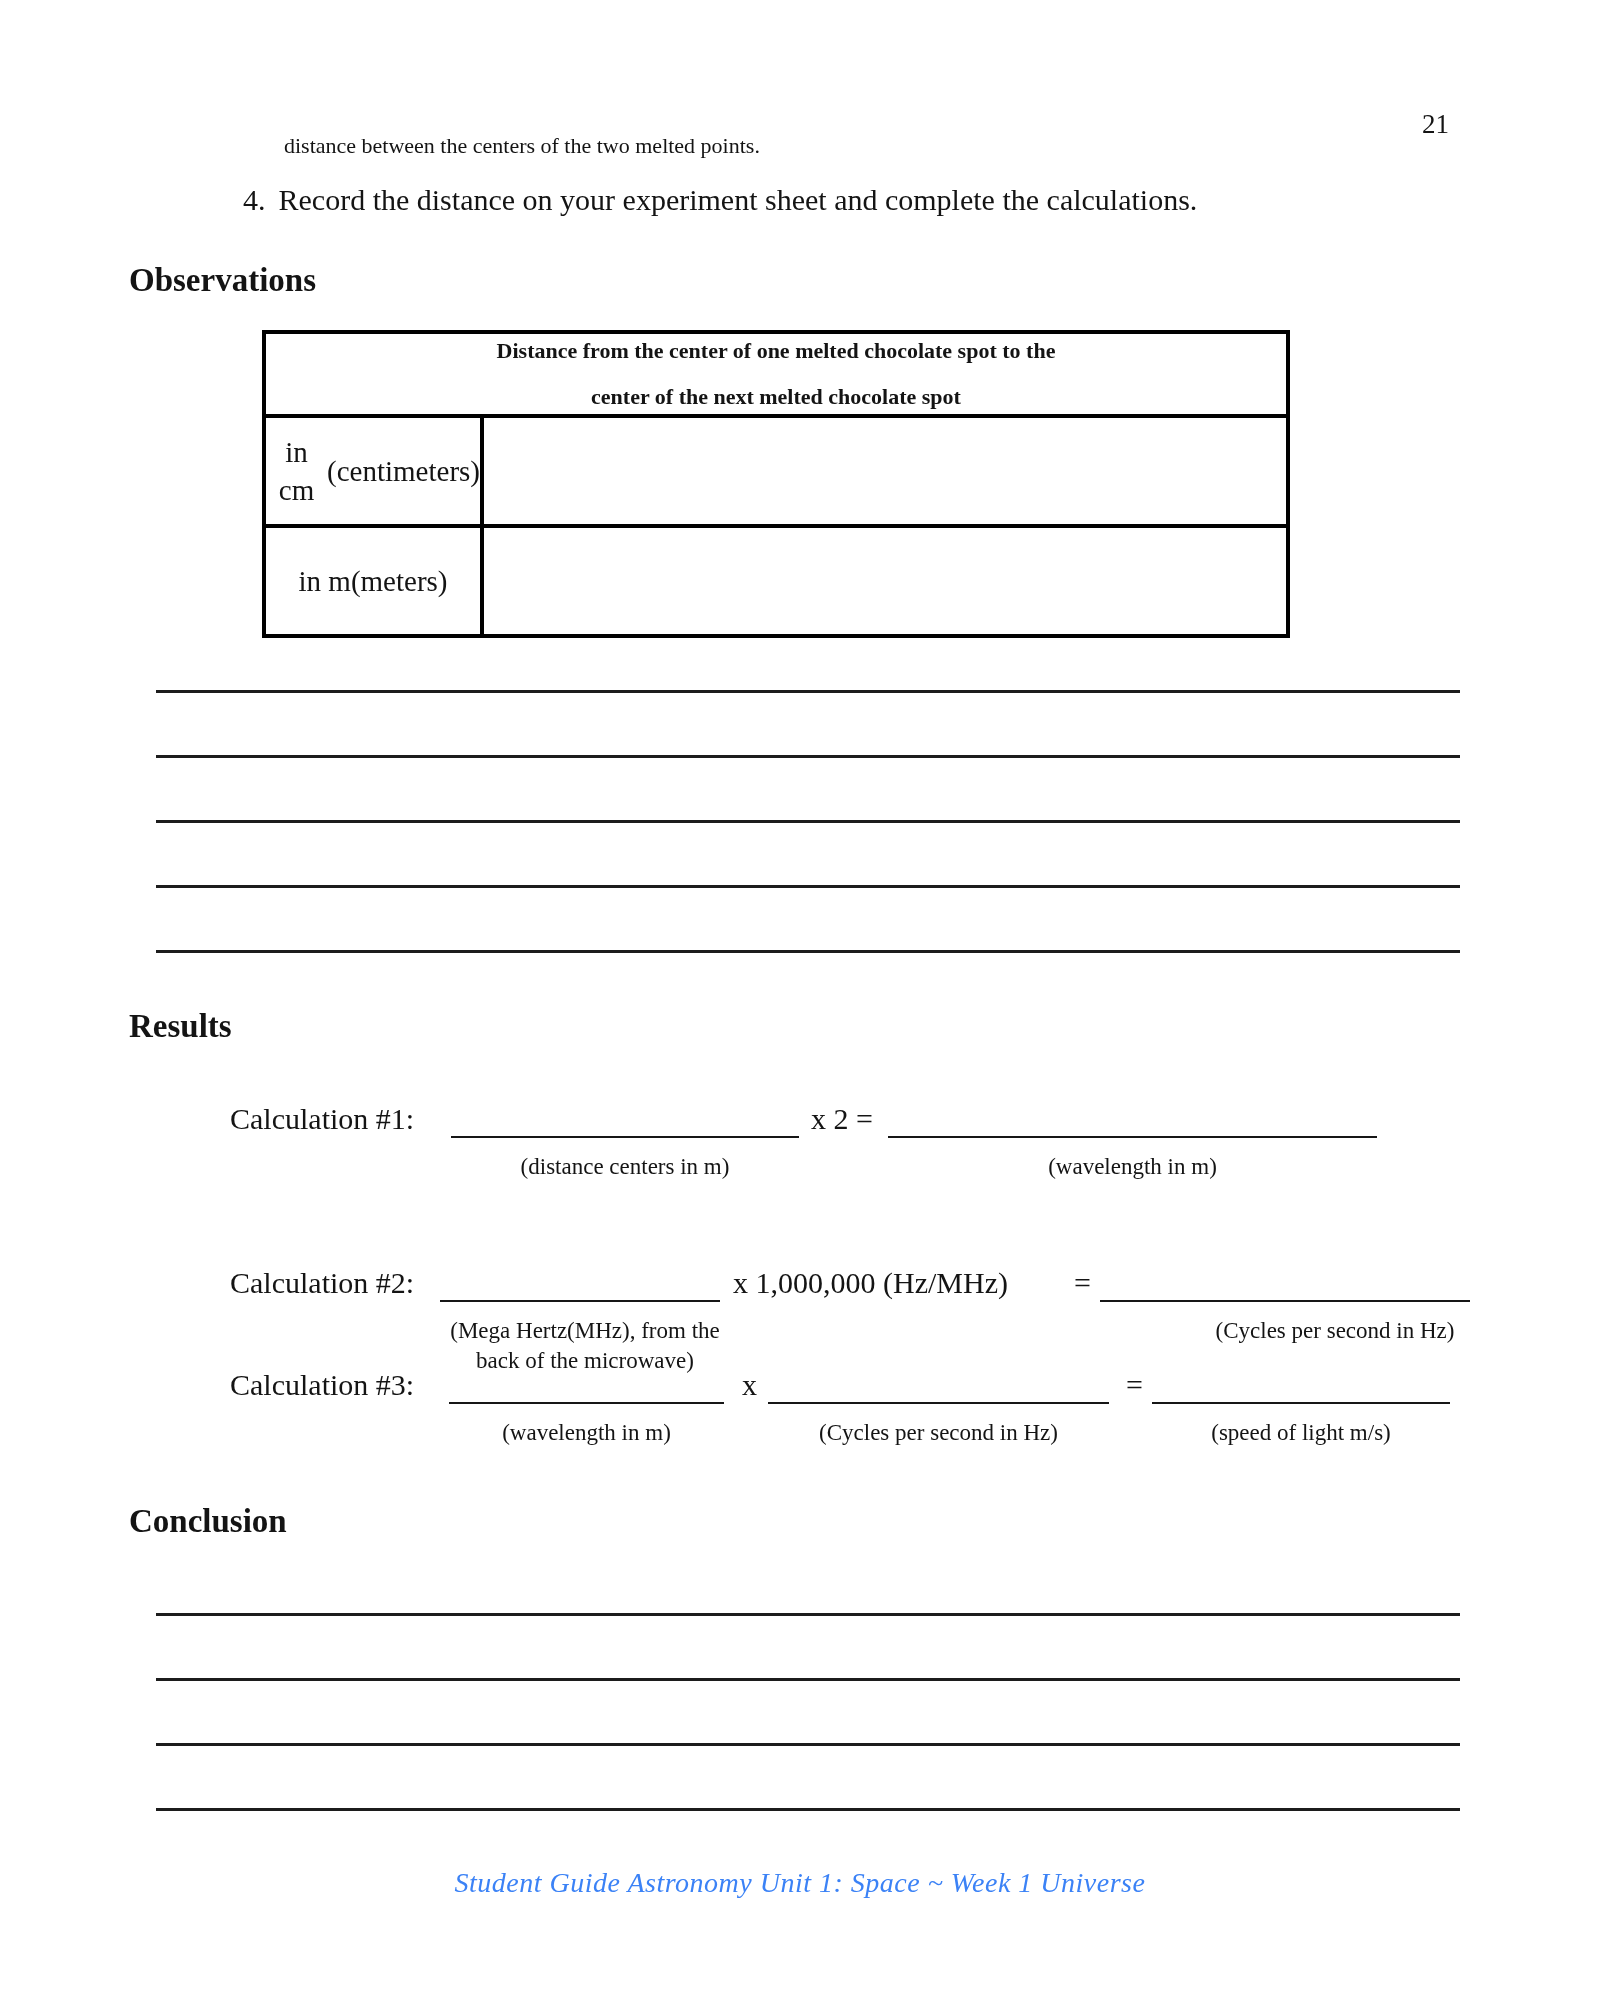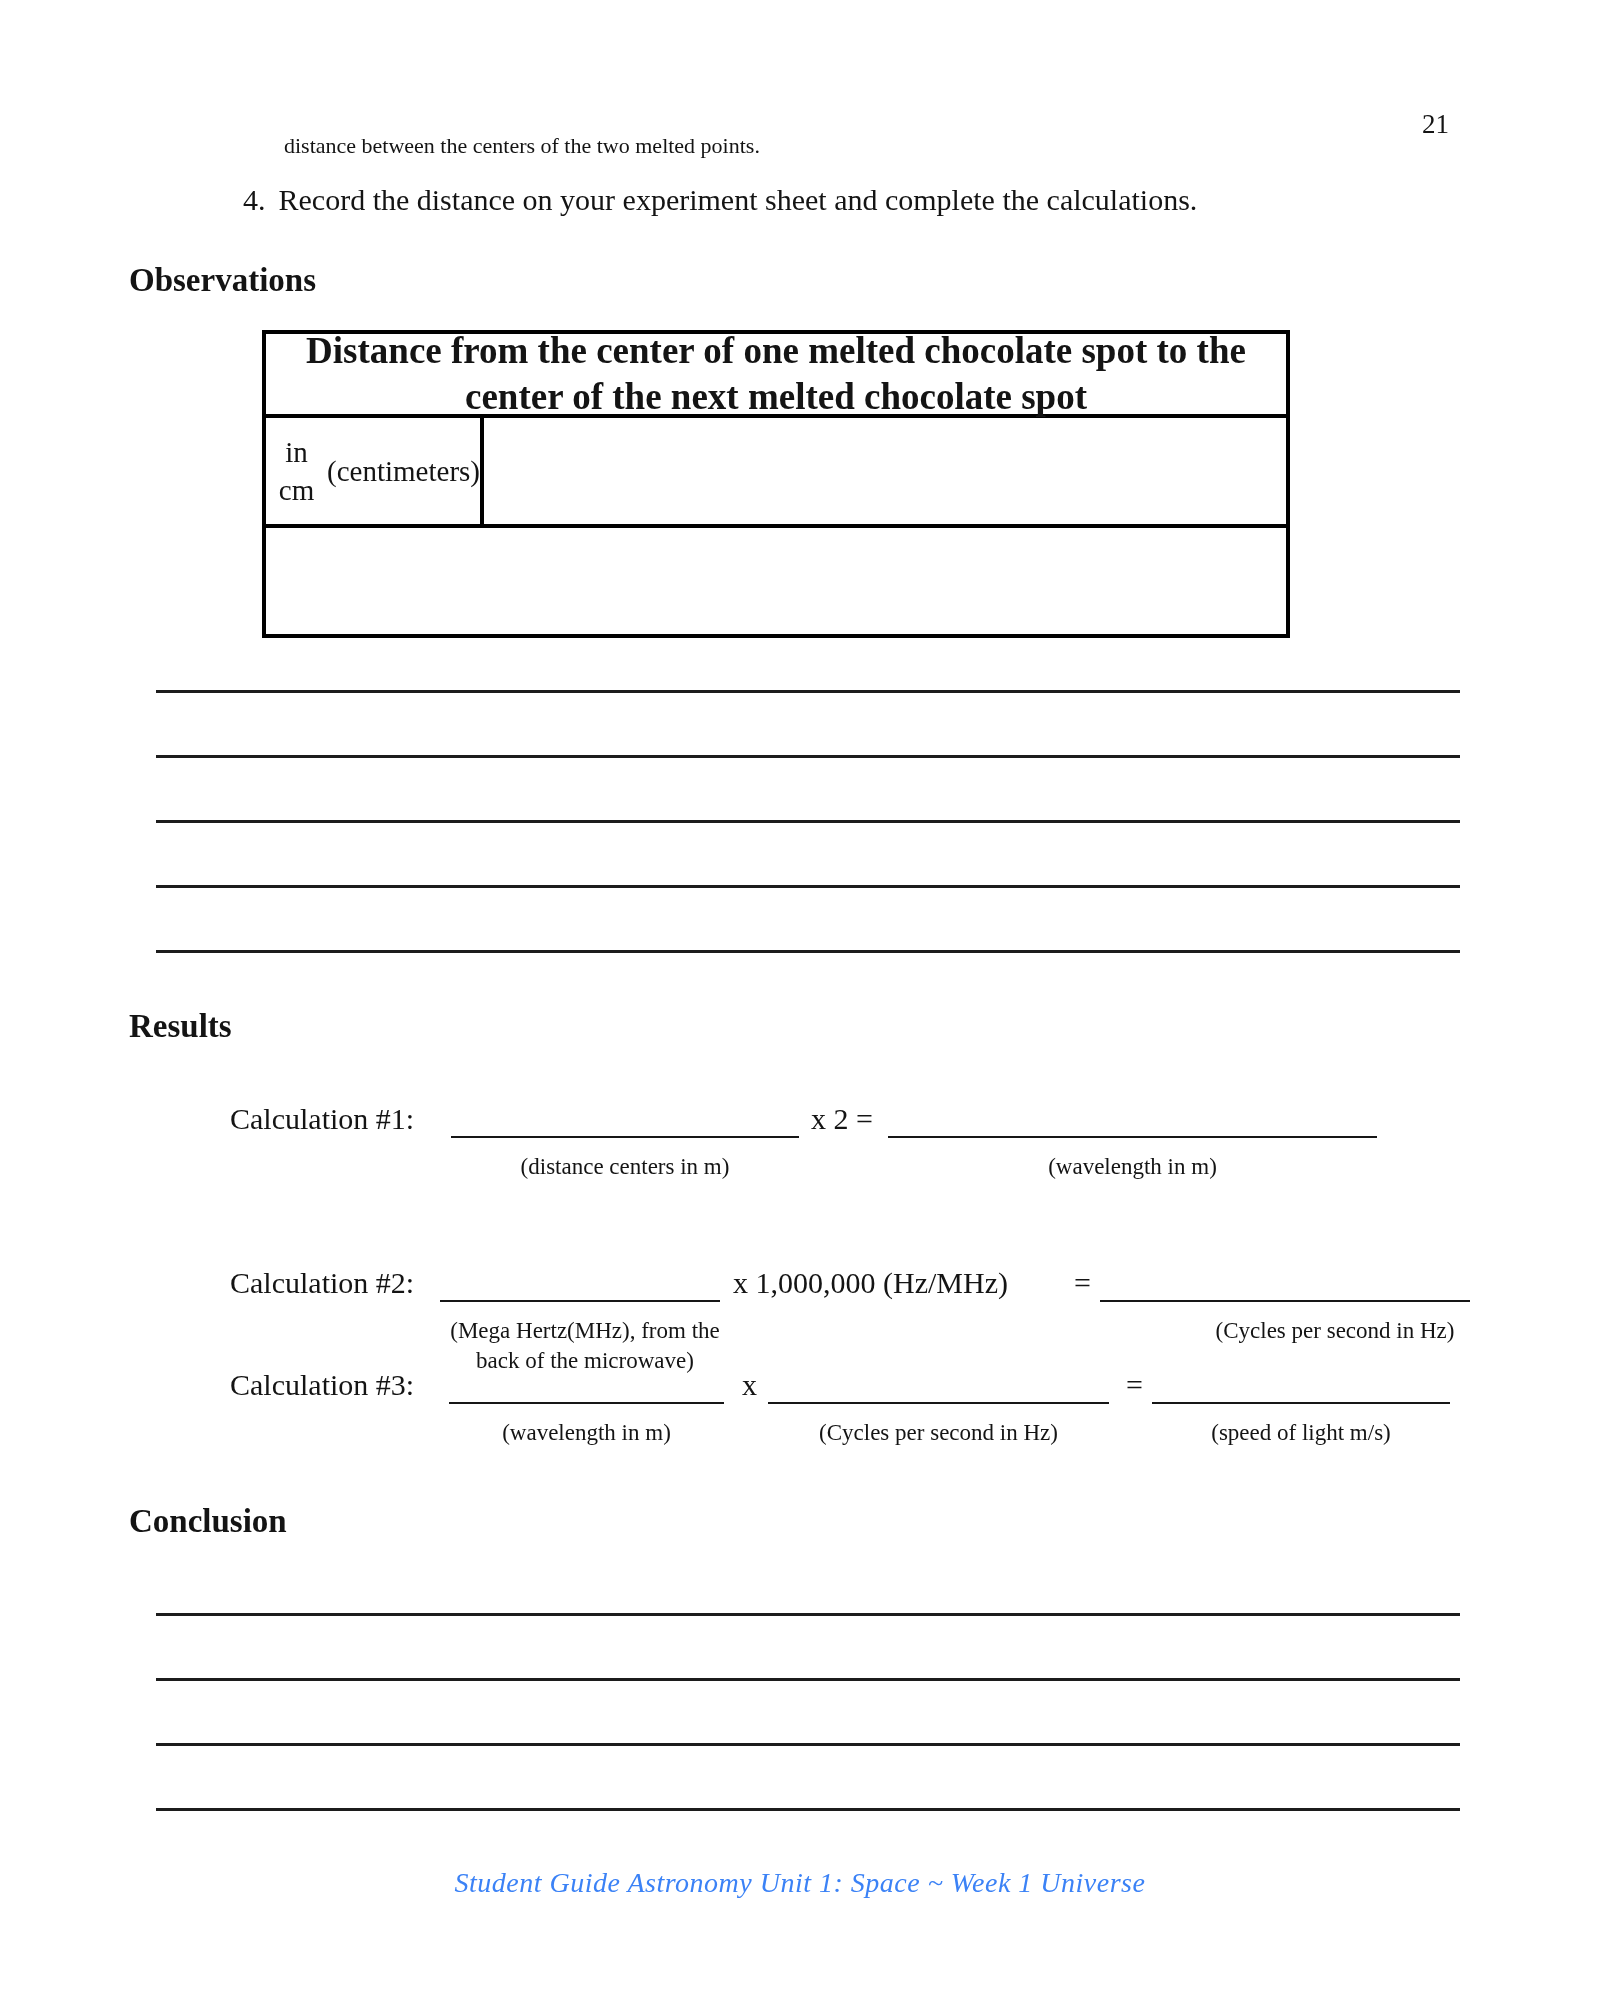--- a/index.html
+++ b/index.html
@@ -11,21 +11,21 @@
   .page-num{position:absolute;left:1422px;top:109px;font-size:27px;}
   .intro{position:absolute;left:284px;top:133px;font-size:22px;white-space:nowrap;}
   .step{position:absolute;left:243px;top:183px;font-size:30px;display:flex;gap:13px;white-space:nowrap;}
   .heading{position:absolute;left:129px;font-size:33px;font-weight:bold;margin:0;}
   .h-obs{top:262px;}
   .h-res{top:1008px;text-align:right;}
   .h-conc{top:1503px;}
 
   
   .obs-table{position:absolute;left:262px;top:330px;width:1028px;border:4px solid #000;box-sizing:border-box;background:#fff;}
-  .t-header{height:84px;border-bottom:4px solid #000;display:flex;flex-direction:column;justify-content:center;align-items:center;font-weight:bold;font-size:37px;line-height:40px;box-sizing:border-box;text-align:center;gap:6px;}
+  .t-header{height:84px;border-bottom:4px solid #000;display:flex;flex-direction:column;justify-content:center;align-items:center;font-weight:bold;font-size:22px;line-height:40px;box-sizing:border-box;text-align:center;gap:6px;}
   .t-row{display:flex;box-sizing:border-box;}
   .t-row.r1{height:110px;border-bottom:4px solid #000;}
   .t-row.r2{height:106px;}
   .t-label{width:218px;flex:none;border-right:4px solid #000;display:flex;flex-direction:row;justify-content:center;align-items:center;font-size:29px;line-height:38px;box-sizing:border-box;text-align:center;}
   .t-value{flex:1;}
 
   
   .lines{position:absolute;width:1304px;left:156px;}
   .obs-lines{top:628px;}
   .conc-lines{top:1551px;}
@@ -61,20 +61,24 @@
       <div>center of the next melted chocolate spot</div>
     </div>
     <div class="t-row r1">
       <div class="t-label">
         <div>in cm</div>
         <div>(centimeters)</div>
       </div>
       <div class="t-value"></div>
     </div>
     <div class="t-row r2">
+      <div class="t-label">
+        <div>in m</div>
+        <div>(meters)</div>
+      </div>
       <div class="t-value"></div>
     </div>
   </div>
 
   <div class="lines obs-lines">
       <div class="ruled-line"></div>
       <div class="ruled-line"></div>
       <div class="ruled-line"></div>
       <div class="ruled-line"></div>
       <div class="ruled-line"></div>

